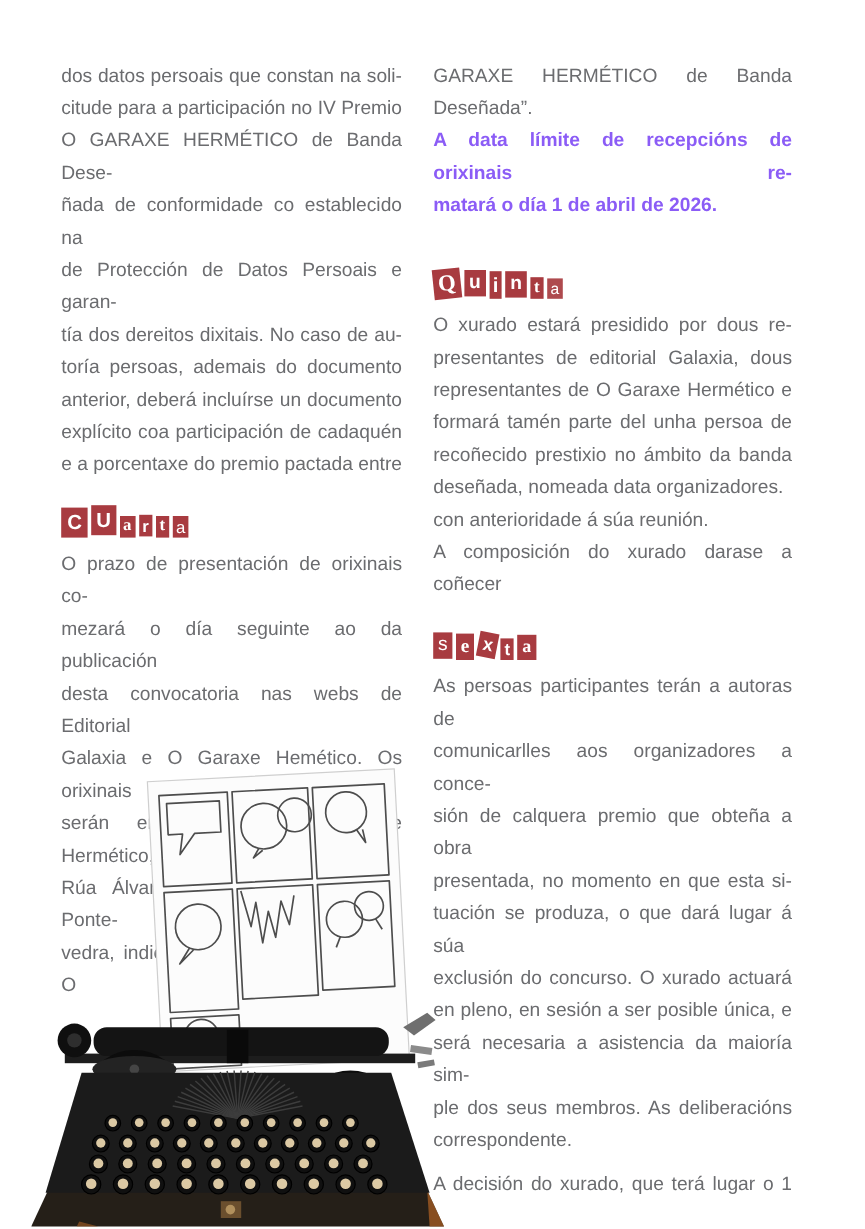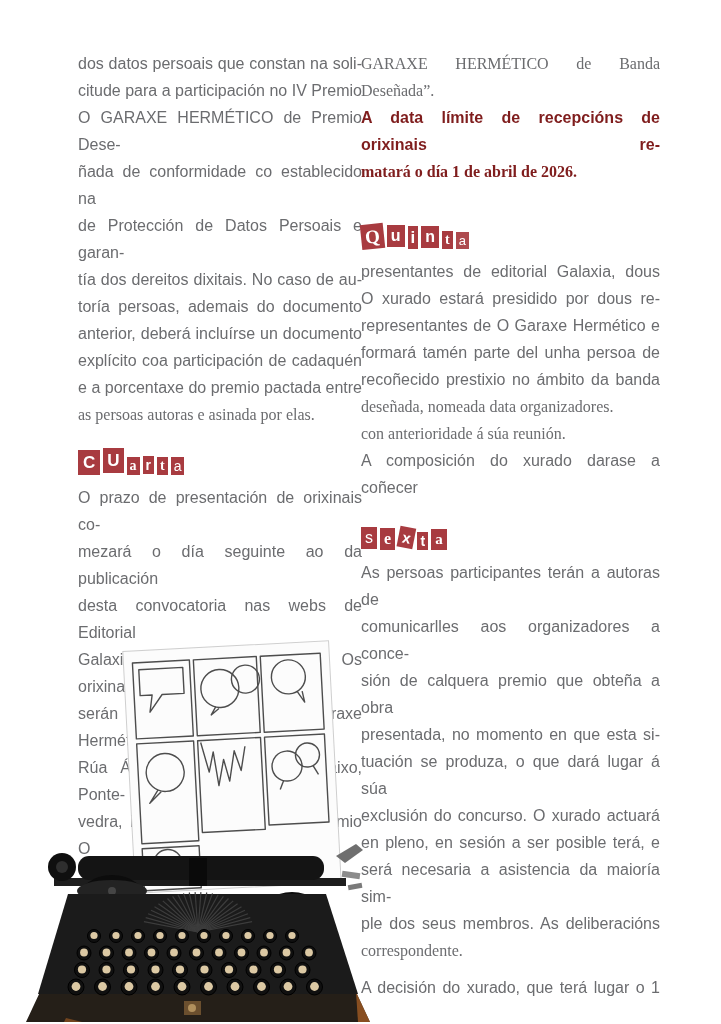--- a/index.html
+++ b/index.html
@@ -1,26 +1,26 @@
 <!DOCTYPE html>
 <html><head>
 <meta charset="utf-8">
 <style>
   html,body{margin:0;padding:0;background:#ffffff;}
   .page{
     position:relative;width:721px;height:1024px;background:#ffffff;
     overflow:hidden;font-family:"Liberation Sans",sans-serif;
   }
   .col{position:absolute;top:50px;font-size:16px;line-height:27px;color:#6b6c6f;}
-  .col-left{left:78px;width:284px;}
+  .col-left{left:51px;width:284px;}
   .col-right{left:361px;width:299px;}
   .tline{text-align:justify;text-align-last:justify;white-space:normal;}
-  .tline-last{text-align-last:left;font-family:Liberation Serif, serif;}
+  .tline-last{text-align-last:left;}
   .para{margin:0;}
-  .bold-para{color:#7f1d1d;font-weight:700;}
+  .bold-para{color:#8b5cf6;font-weight:700;}
 
   
   .ransom{display:flex;align-items:flex-end;gap:3px;height:27px;}
   .rletter{
     background:#a83b40;color:#ffffff;line-height:1;
     display:flex;align-items:center;justify-content:center;
     font-weight:700;padding:3px 4px;
   }
   .h-cuarta{margin:20px 0 9px 0;}
   .h-cuarta .rletter:nth-child(1){font-size:17px;padding:4px 5px;}
@@ -50,29 +50,28 @@
 </style>
 </head>
 <body>
 
 <div class="page">
 
   <div class="col col-left">
     <div class="para">
         <div class="tline">dos datos persoais que constan na soli-</div>
         <div class="tline">citude para a participación no IV Premio</div>
-        <div class="tline">O GARAXE HERMÉTICO de Premio Dese-</div>
+        <div class="tline">O GARAXE HERMÉTICO de Banda Dese-</div>
         <div class="tline">ñada de conformidade co establecido na</div>
         <div class="tline">de Protección de Datos Persoais e garan-</div>
         <div class="tline">tía dos dereitos dixitais. No caso de au-</div>
         <div class="tline">toría persoas, ademais do documento</div>
         <div class="tline">anterior, deberá incluírse un documento</div>
         <div class="tline">explícito coa participación de cadaquén</div>
         <div class="tline">e a porcentaxe do premio pactada entre</div>
-        <div class="tline tline-last">as persoas autoras e asinada por elas.</div>
       </div>
 
     <div class="ransom h-cuarta">
         <span class="rletter">C</span>
         <span class="rletter">U</span>
         <span class="rletter">a</span>
         <span class="rletter">r</span>
         <span class="rletter">t</span>
         <span class="rletter">a</span>
       </div>
@@ -99,22 +98,22 @@
     <div class="ransom h-quinta">
         <span class="rletter">Q</span>
         <span class="rletter">u</span>
         <span class="rletter">i</span>
         <span class="rletter">n</span>
         <span class="rletter">t</span>
         <span class="rletter">a</span>
       </div>
 
     <div class="para">
+        <div class="tline">O xurado estará presidido por dous re-</div>
         <div class="tline">presentantes de editorial Galaxia, dous</div>
-        <div class="tline">O xurado estará presidido por dous re-</div>
         <div class="tline">representantes de O Garaxe Hermético e</div>
         <div class="tline">formará tamén parte del unha persoa de</div>
         <div class="tline">recoñecido prestixio no ámbito da banda</div>
         <div class="tline tline-last">deseñada, nomeada data organizadores.</div>
       </div>
     <div class="para">
         <div class="tline tline-last">con anterioridade á súa reunión.</div>
         <div class="tline">A composición do xurado darase a coñecer</div>
       </div>
 
@@ -126,21 +125,21 @@
         <span class="rletter">a</span>
       </div>
 
     <div class="para">
         <div class="tline">As persoas participantes terán a autoras de</div>
         <div class="tline">comunicarlles aos organizadores a conce-</div>
         <div class="tline">sión de calquera premio que obteña a obra</div>
         <div class="tline">presentada, no momento en que esta si-</div>
         <div class="tline">tuación se produza, o que dará lugar á súa</div>
         <div class="tline">exclusión do concurso. O xurado actuará</div>
-        <div class="tline">en pleno, en sesión a ser posible terá, e</div>
+        <div class="tline">en pleno, en sesión a ser posible única, e</div>
         <div class="tline">será necesaria a asistencia da maioría sim-</div>
         <div class="tline">ple dos seus membros. As deliberacións</div>
         <div class="tline tline-last">correspondente.</div>
       </div>
     <div class="para mt10">
         <div class="tline">A decisión do xurado, que terá lugar o 1</div>
       </div>
 
   </div>
 

